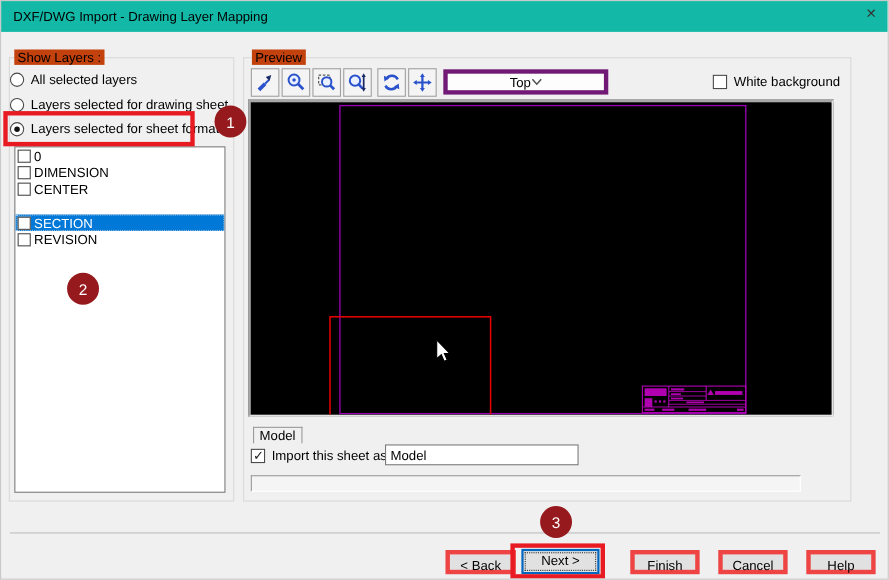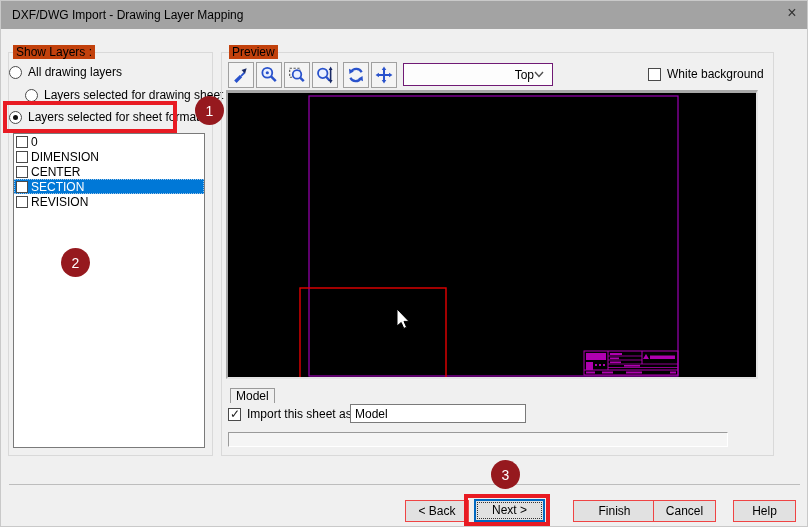--- a/index.html
+++ b/index.html
@@ -6,21 +6,21 @@
   html,body { width:808px; height:527px; }
   body {
     font-family:"Liberation Sans", sans-serif;
     font-size:12px; color:#000;
     background:#f0f0f0; position:relative; overflow:hidden;
     border:1px solid #c9c9c9;
   }
   .abs { position:absolute; }
 
   
-  .titlebar { left:0; top:0; width:100%; height:28px; background:#a3a3a3; }
+  .titlebar { left:0; top:0; width:100%; height:28px; background:#14b8a6; }
   .title-text { left:11px; top:7px; }
   .close-btn { left:776px; top:0; width:30px; height:26px; text-align:center;
                font-size:16px; line-height:24px; color:#333; cursor:pointer; }
 
   
   .groupbox { border:1px solid #d9d9d9; background:transparent; }
   .grouplabel { background:#c2410c; padding:0 3px; z-index:2; }
 
   
   .radio-row { display:flex; align-items:center; gap:6px; }
@@ -32,47 +32,47 @@
   
   .cb { width:13px; height:13px; border:1px solid #4a4a4a; background:#fff;
         position:relative; display:inline-block; flex:0 0 13px; }
   .cb.checked::after { content:"✓"; position:absolute; left:1px; top:-2px;
         font-size:12px; color:#222; }
 
   
   .listbox { background:#fff; border:1px solid #7a7a7a; overflow:hidden; }
   .layer-row { display:flex; align-items:center; height:15px; padding-left:2px; gap:3px; }
   .layer-row .cb { width:12px; height:12px; flex:0 0 12px; }
-  .layer-row.selected { background:#0078d7; color:#fff; outline:1px dotted #9cc3e5; outline-offset:-1px; }
+  .layer-row.selected { background:#0078d7; color:#fff; outline:1px dotted #9cc3e5; outline-offset:-1px;margin-top:16px; }
 
   
   .tool-btn { width:26px; height:26px; background:#f4f4f4; border:1px solid #a0a0a0;
               display:flex; align-items:center; justify-content:center; }
 
   
-  .combo { width:150px; height:23px; background:#fdfdfd; border:1px solid #701a75;
-           display:flex; align-items:center; padding:0 8px; justify-content:flex-end; }
+  .combo { width:150px; height:23px; background:#fdfdfd; border:4px solid #701a75;
+           display:flex; align-items:center; padding:0 8px; justify-content:center; }
 
   
   .canvas { background:#000; border-top:3px solid #a8a8a8; border-left:2px solid #a8a8a8;
             border-right:2px solid #e4e4e4; border-bottom:2px solid #e4e4e4; overflow:hidden; }
 
   
   .sheet-tab { border:1px solid #9a9a9a; border-bottom:none; background:#f0f0f0;
                height:15px; line-height:14px; padding:0 5px; }
 
   
   .textfield { background:#fff; border:1px solid #7a7a7a; padding:1px 4px;
                font-family:"Liberation Sans", sans-serif; font-size:12px; }
   .sunken-bar { background:#f5f5f5; border-top:1px solid #9a9a9a; border-left:1px solid #9a9a9a;
                 border-bottom:1px solid #fff; border-right:1px solid #fff; }
 
   
   .sep { background:#bdbdbd; height:1px; }
-  .btn { height:22px; background:#e1e1e1; border:1px solid #ef4444; text-align:center;
+  .btn { height:22px; background:#e1e1e1; border:4px solid #ef4444; text-align:center;
          font-size:12px; line-height:20px; cursor:pointer; }
   .btn.default { border:2px solid #0067c0; outline:1px dotted #333; outline-offset:-4px; }
 
   
   .ann-circle { width:29px; height:29px; border-radius:50%; background:#96191e;
                 color:#fff; font-size:14px; display:flex; align-items:center;
                 justify-content:center; z-index:10; }
   .ann-rect { border:4px solid #e81b23; background:transparent; z-index:9; }
 
   .lbl { white-space:nowrap; }
@@ -85,23 +85,23 @@
   <div class="abs close-btn">
     <span>×</span>
   </div>
 </div>
 
 <div class="abs groupbox" style="left:7px;top:51px;width:205px;height:404px;"></div>
 <div class="abs grouplabel lbl" style="left:12px;top:44px;">Show Layers :</div>
 
 <div class="abs radio-row" style="left:8px;top:64px;width:190px;">
   <span class="radio"></span>
-  <span class="lbl">All drawing layers</span>
-</div>
-<div class="abs radio-row" style="left:24px;top:87px;width:200px;">
+  <span class="lbl">All selected layers</span>
+</div>
+<div class="abs radio-row" style="left:8px;top:87px;width:200px;">
   <span class="radio"></span>
   <span class="lbl">Layers selected for drawing sheet</span>
 </div>
 <div class="abs radio-row" style="left:8px;top:109px;width:200px;">
   <span class="radio selected"></span>
   <span class="lbl">Layers selected for sheet format</span>
 </div>
 
 <div class="abs ann-rect" style="left:2px;top:100px;width:174px;height:32px;"></div>
 <div class="abs ann-circle" style="left:194px;top:95px;">
@@ -255,21 +255,21 @@
   <span>3</span>
 </div>
 <div class="abs ann-rect" style="left:463px;top:493px;width:86px;height:32px;"></div>
 
 <div class="abs btn" style="left:404px;top:499px;width:64px;">
   <span>&lt; Back</span>
 </div>
 <div class="abs btn default" style="left:473px;top:498px;width:71px;height:23px;line-height:19px;">
   <span>Next &gt;</span>
 </div>
-<div class="abs btn" style="left:572px;top:499px;width:83px;">
+<div class="abs btn" style="left:572px;top:499px;width:63px;">
   <span>Finish</span>
 </div>
 <div class="abs btn" style="left:652px;top:499px;width:63px;">
   <span>Cancel</span>
 </div>
 <div class="abs btn" style="left:732px;top:499px;width:63px;">
   <span>Help</span>
 </div>
 
 </body></html>

